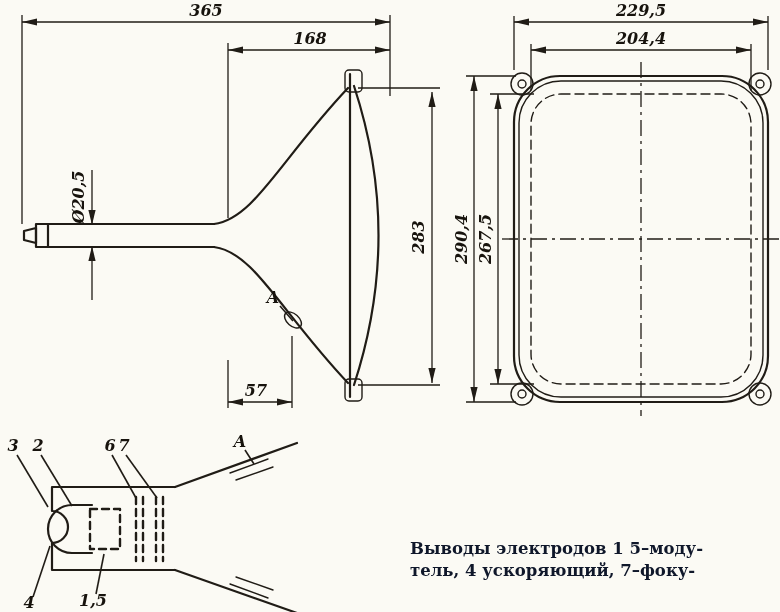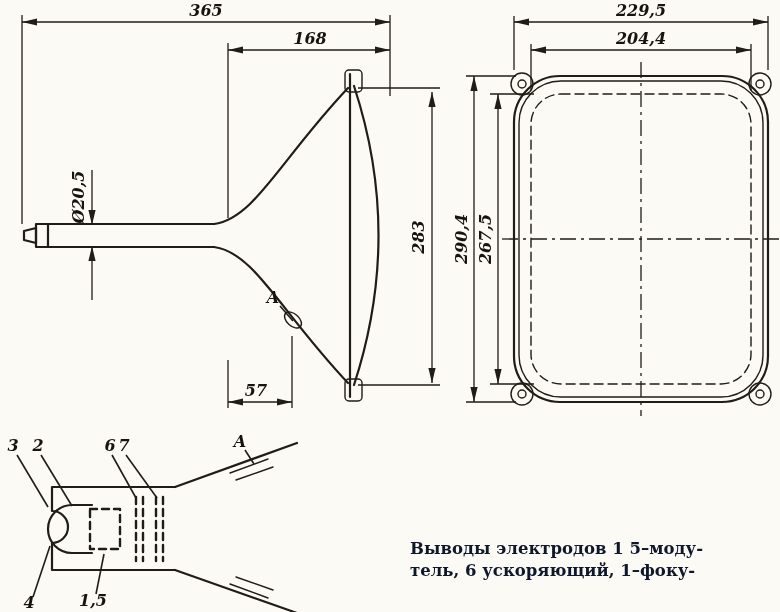--- a/index.html
+++ b/index.html
@@ -146,14 +146,14 @@
     <text x="110" y="451">6</text>
     <text x="124" y="451">7</text>
     <text x="240" y="447">A</text>
     <text x="29" y="608">4</text>
     <text x="93" y="606">1,5</text>
   </g>
 </svg>
 
 <div class="caption">
   <div>Выводы электродов 1 5–моду-</div>
-  <div>тель, 6 ускоряющий, 1–фоку-</div>
+  <div>тель, 4 ускоряющий, 7–фоку-</div>
 </div>
 
 </body></html>

